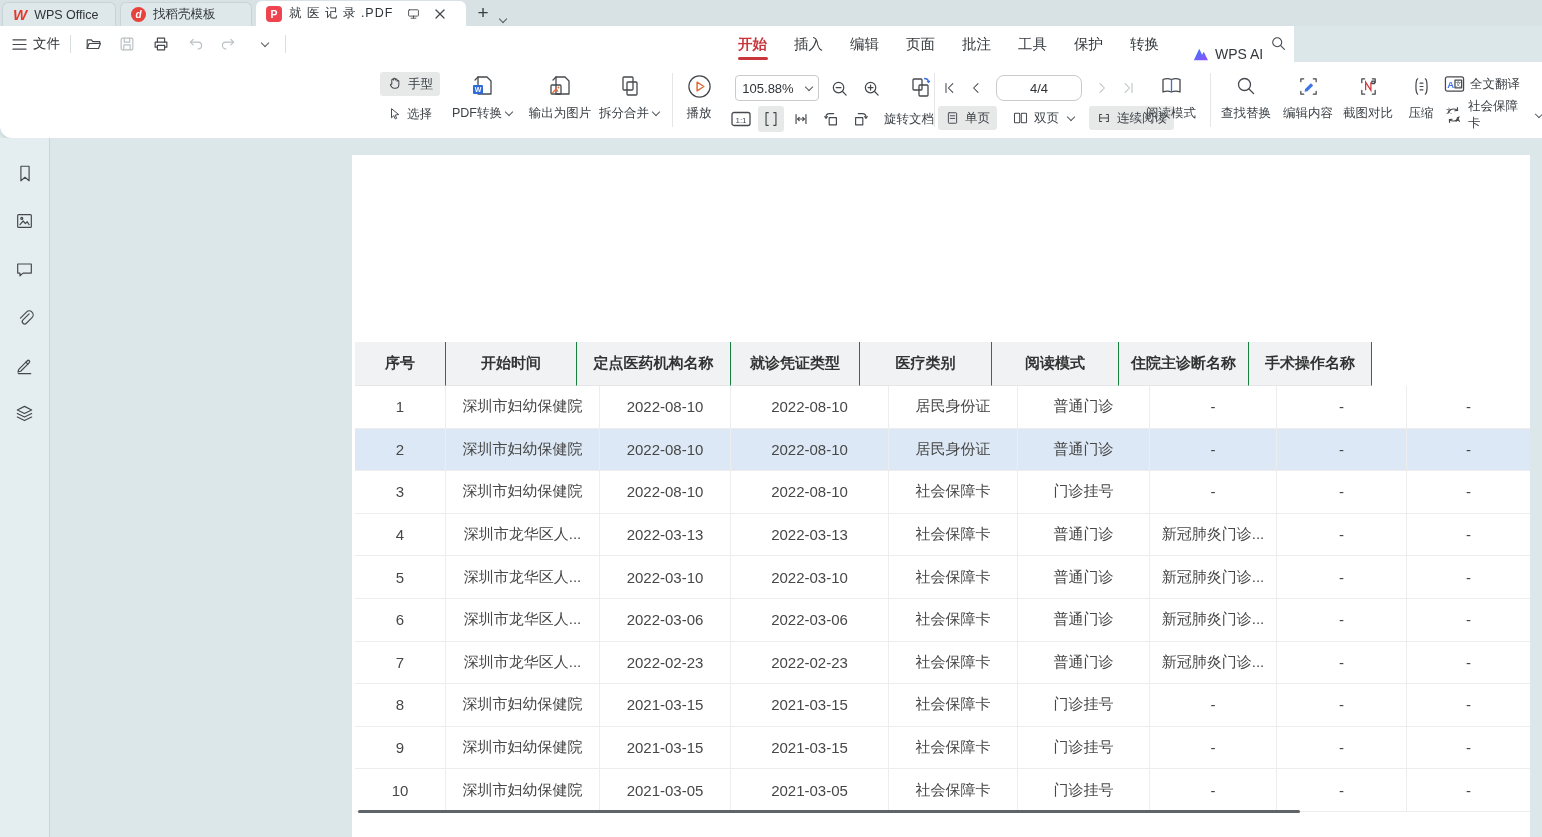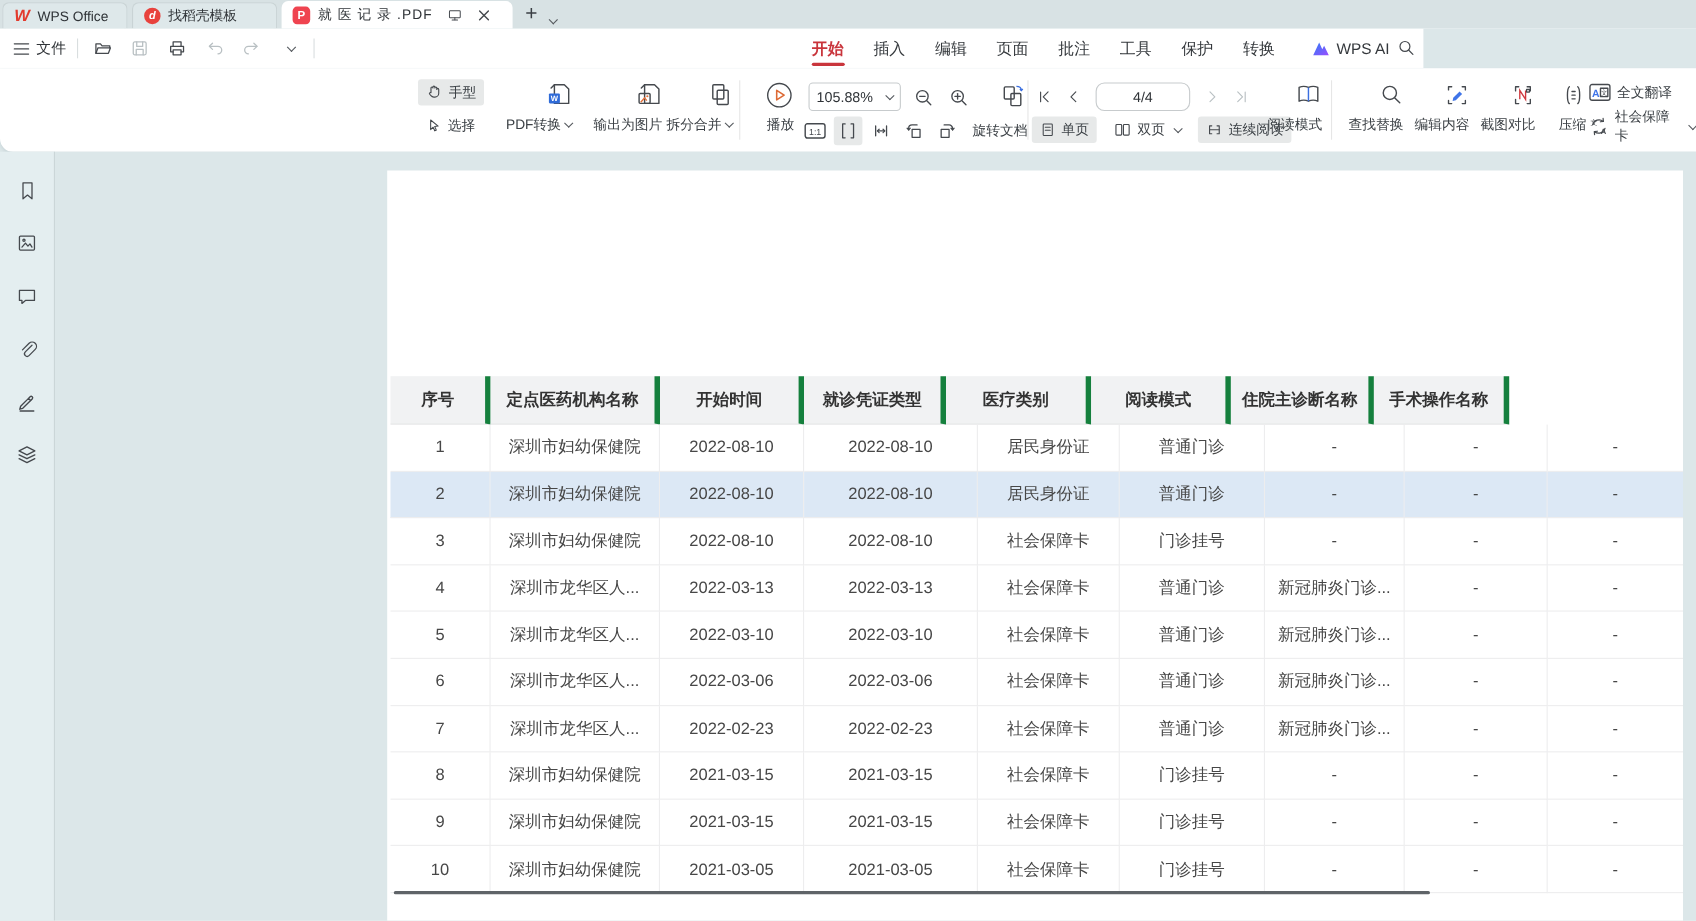--- a/index.html
+++ b/index.html
@@ -27,50 +27,50 @@
   .qat{position:absolute;left:0;top:26px;width:1542px;height:36px;background:#ffffff;}
   .qat .graypatch{position:absolute;left:1294px;top:0;width:248px;height:36px;background:#dce7e9;}
   .qleft{position:absolute;left:12px;top:0;height:36px;display:flex;align-items:center;gap:10px;}
   .filebtn{display:flex;align-items:center;gap:6px;font-size:13.5px;color:#2f3337;}
   .qdiv{width:1px;height:18px;background:#d9dedf;}
   .qicon{width:24px;height:24px;display:flex;align-items:center;justify-content:center;}
   .menuwrap{position:absolute;left:738px;top:0;height:36px;display:flex;align-items:center;gap:27px;}
   .mitem{font-size:14.5px;color:#34383c;position:relative;height:36px;display:flex;align-items:center;cursor:pointer;}
   .mitem.act{color:#c9353c;font-weight:bold;}
   .mitem.act::after{content:"";position:absolute;left:50%;transform:translateX(-50%);bottom:2px;width:30px;height:3px;background:#c9353c;border-radius:2px;}
-  .wpsai{position:absolute;left:1192px;top:0;height:36px;display:flex;align-items:center;gap:6px;font-size:14px;color:#34383c;}
+  .wpsai{position:absolute;left:1192px;top:0;height:36px;display:flex;align-items:flex-end;gap:6px;font-size:14px;color:#34383c;}
   .menusearch{position:absolute;left:1270px;top:9px;}
 
   
   .ribbon{position:absolute;left:0;top:62px;width:1542px;height:76px;background:#ffffff;border-radius:0 0 0 12px;box-shadow:0 2px 3px rgba(60,80,90,.10);}
   .vdiv{position:absolute;top:11px;width:1px;height:54px;background:#e6e6e6;}
   .rlabel{font-size:12.5px;color:#3b4045;white-space:nowrap;}
   .pill{background:#e7e9e9;border-radius:3px;}
   .rsmrow{position:absolute;height:24px;display:flex;align-items:center;gap:5px;padding:0 7px;font-size:12.5px;color:#3b4045;}
-  .rbig{position:absolute;top:9px;display:flex;flex-direction:column;align-items:flex-end;gap:4px;}
+  .rbig{position:absolute;top:9px;display:flex;flex-direction:column;align-items:center;gap:4px;}
   .rbig .ic{height:30px;display:flex;align-items:center;justify-content:center;}
   .flatrow{position:absolute;display:flex;align-items:center;}
   .boxctl{border:1px solid #c7cbcd;border-radius:4px;display:flex;align-items:center;justify-content:center;font-size:13px;color:#2f3337;background:#fff;}
   .toolpad{width:26px;height:26px;display:flex;align-items:center;justify-content:center;border-radius:3px;}
   .toolpad.pill{background:#e7e9e9;}
   .navpad{width:24px;height:24px;display:flex;align-items:center;justify-content:center;}
 
   
   .workspace{position:absolute;left:0;top:138px;width:1542px;height:699px;background:#dce7e9;}
   .siderail{position:absolute;left:0;top:0;width:50px;height:699px;background:#e4eef0;border-right:1px solid #cbd6d8;display:flex;flex-direction:column;align-items:center;padding-top:20px;gap:18px;}
   .railbtn{width:30px;height:30px;display:flex;align-items:center;justify-content:center;border-radius:4px;}
   .page{position:absolute;left:352px;top:17px;width:1178px;height:682px;background:#ffffff;}
 
   
   .rtable{position:absolute;left:3px;top:187px;width:1175px;font-size:15px;}
   .trow{display:flex;height:42.6px;}
   .trow.thead{height:44px;}
   .tcell{display:flex;align-items:center;justify-content:center;border-right:1px solid #ededee;border-bottom:1px solid #ededee;color:#474747;overflow:hidden;white-space:nowrap;}
   .tcell:last-child{border-right:none;}
-  .thead .tcell{background:#f1f2f3;font-weight:bold;color:#333;border-right:5px solid #15803d;border-bottom:1px solid #e6e7e8;}
+  .thead .tcell{background:#f1f2f3;font-weight:bold;color:#333;border-right:1px solid #15803d;border-bottom:1px solid #e6e7e8;}
   .trow.hl .tcell{background:#dce8f5;}
   .scrollline{position:absolute;left:6px;top:655px;width:942px;height:3px;background:#5f6468;border-radius:2px;}
 </style>
 </head>
 <body>
 
 <div class="tabbar">
   <div class="wtab inactive" style="left:2px;width:114px;">
     <span class="wlogo">W</span>
     <span>WPS Office</span>
@@ -476,22 +476,22 @@
           <path class="sv" d="M3.5 11l7.5 3.7L18.5 11"></path>
           <path class="sv" d="M3.5 14.7l7.5 3.7 7.5-3.7"></path>
         </svg>
     </span>
   </div>
 
   <div class="page">
     <div class="rtable">
         <div class="trow thead">
           <div class="tcell" style="width: 91px;">序号</div>
+          <div class="tcell" style="width: 131px;">开始时间</div>
           <div class="tcell" style="width: 154px;">定点医药机构名称</div>
-          <div class="tcell" style="width: 131px;">开始时间</div>
           <div class="tcell" style="width: 129px;">就诊凭证类型</div>
           <div class="tcell" style="width: 132px;">医疗类别</div>
           <div class="tcell" style="width: 127px;">阅读模式</div>
           <div class="tcell" style="width: 130px;">住院主诊断名称</div>
           <div class="tcell" style="width: 123px;">手术操作名称</div>
         </div>
         <div class="trow">
           <div class="tcell" style="width: 91px;">1</div>
           <div class="tcell" style="width: 154px;">深圳市妇幼保健院</div>
           <div class="tcell" style="width: 131px;">2022-08-10</div>

